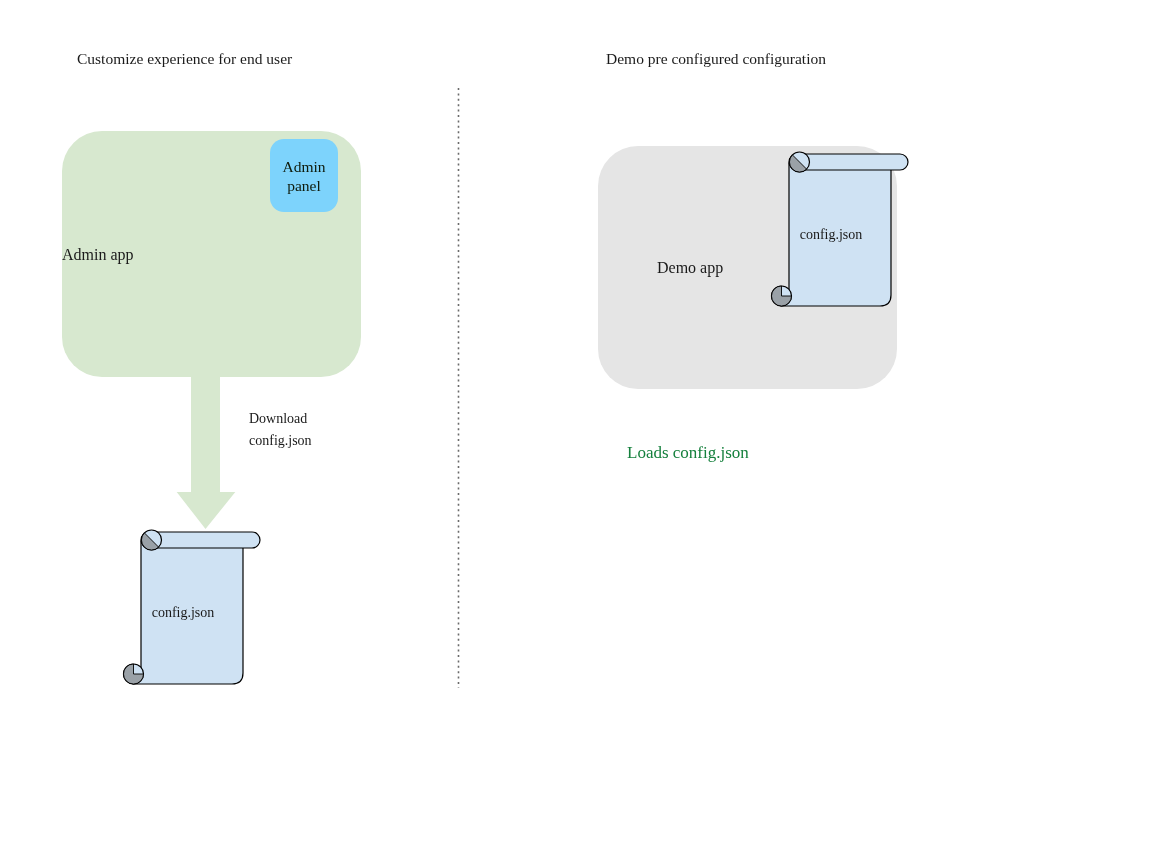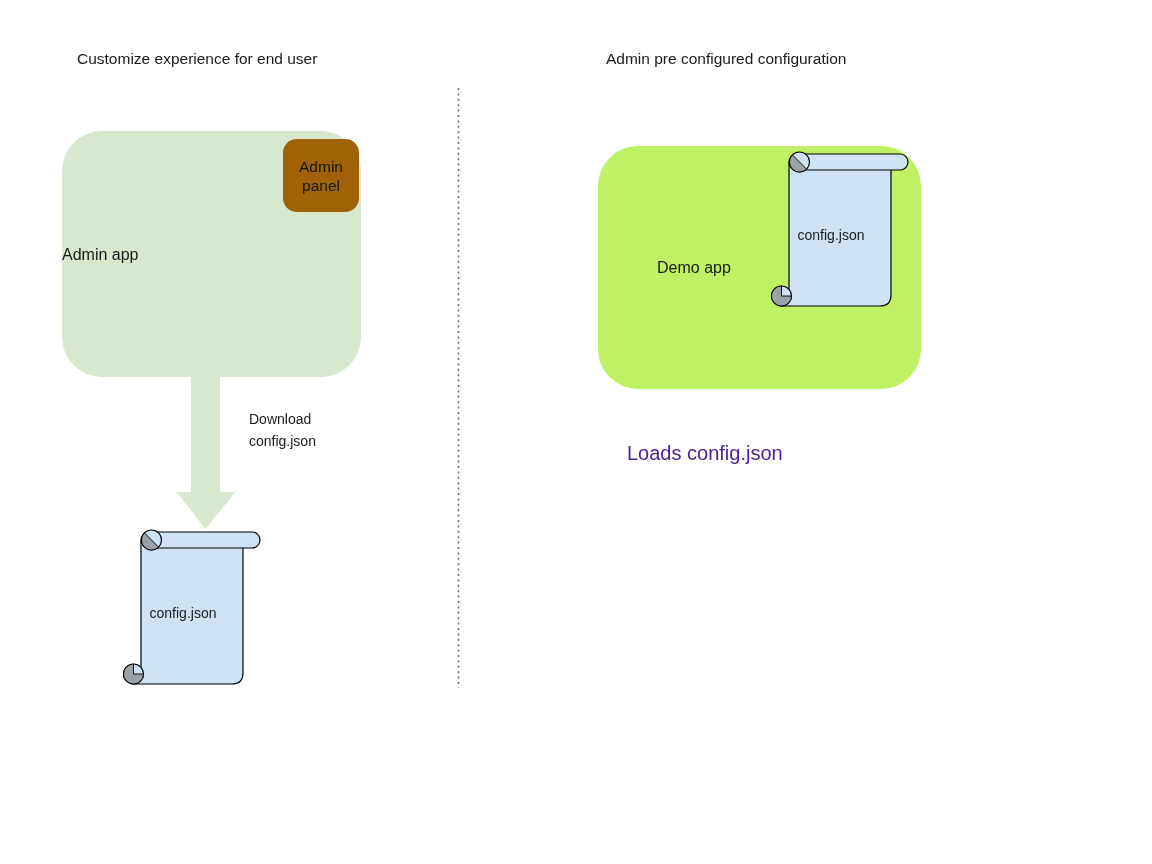--- a/index.html
+++ b/index.html
@@ -1,43 +1,43 @@
 <!DOCTYPE html>
 <html><head>
 <meta charset="utf-8">
 <style>
   html,body{margin:0;padding:0;background:#fff;}
   #canvas{
     position:relative;width:1152px;height:864px;background:#ffffff;overflow:hidden;
-    font-family:Liberation Sans, sans-serif;color:#1a1a1a;
+    font-family:Liberation Serif, serif;color:#1a1a1a;
   }
   .abs{position:absolute;}
   .section-title{font-size:15.5px;line-height:20px;color:#1a1a1a;white-space:nowrap;}
-  .caption{font-size:20px;line-height:20px;color:#4c1d95;white-space:nowrap;}
+  .caption{font-size:17px;line-height:20px;color:#15803d;white-space:nowrap;}
 
   
   .admin-app-box{
     left:62px;top:131px;width:299px;height:246px;
     background:#d7e8cf;border-radius:40px;
   }
   .admin-app-label{
     position:absolute;left:0;right:0;top:114px;text-align:left;
     font-size:16px;line-height:20px;color:#1a1a1a;
   }
   .admin-panel-box{
-    position:absolute;left:221px;top:8px;width:76px;height:73px;
-    background:#a16207;border-radius:14px;
+    position:absolute;left:208px;top:8px;width:68px;height:73px;
+    background:#7dd3fc;border-radius:14px;
     display:flex;align-items:center;justify-content:center;text-align:center;
     font-size:15.5px;line-height:19px;color:#0e1b0b;
   }
 
   
   .demo-app-box{
-    left:598px;top:146px;width:323px;height:243px;
-    background:#bef264;border-radius:40px;
+    left:598px;top:146px;width:299px;height:243px;
+    background:#e5e5e5;border-radius:40px;
   }
   .demo-app-label{
     position:absolute;left:59px;top:112px;
     font-size:16px;line-height:20px;color:#1a1a1a;white-space:nowrap;
   }
 
   .arrow-svg{left:170px;top:377px;}
   .arrow-label{
     left:249px;top:408px;width:104px;
     font-size:14px;line-height:22px;color:#1a1a1a;
@@ -69,21 +69,21 @@
 
         <rect x="21" y="5" width="119" height="16" rx="8" ry="8" fill="#cfe2f3" stroke="#000000" stroke-width="1.2"></rect>
 
         <circle cx="31.5" cy="13" r="10" fill="#cfe2f3" stroke="#000000" stroke-width="1.2"></circle>
         <path d="M 24.4 5.9 A 10 10 0 0 0 38.6 20.1 Z" fill="#9aa1a7" stroke="#000000" stroke-width="0.9"></path>
       </symbol>
     </defs>
   </svg>
 
   <div class="abs section-title" style="left:77px;top:49px">Customize experience for end user</div>
-  <div class="abs section-title" style="left:606px;top:49px">Admin pre configured configuration</div>
+  <div class="abs section-title" style="left:606px;top:49px">Demo pre configured configuration</div>
 
   <svg class="abs divider-svg" width="12" height="602">
     <line x1="6.5" y1="0" x2="6.5" y2="600" stroke="#6b6b6b" stroke-width="1.6" stroke-dasharray="2 3.4"></line>
   </svg>
 
   <div class="abs admin-app-box">
     <div class="admin-app-label">Admin app</div>
     <div class="admin-panel-box">
       <span>Admin panel</span>
     </div>

